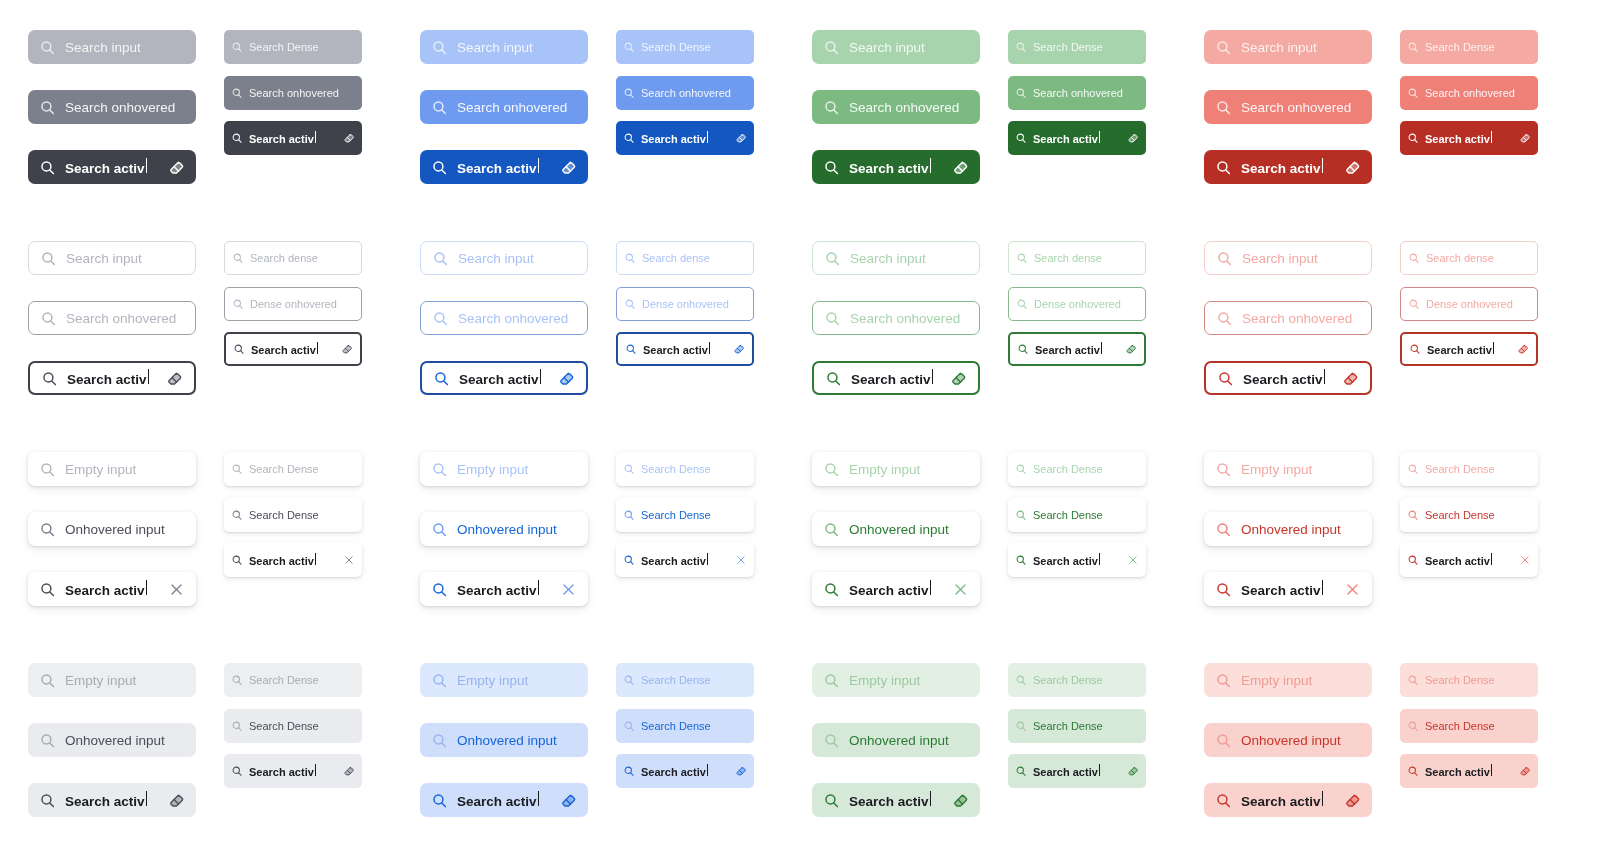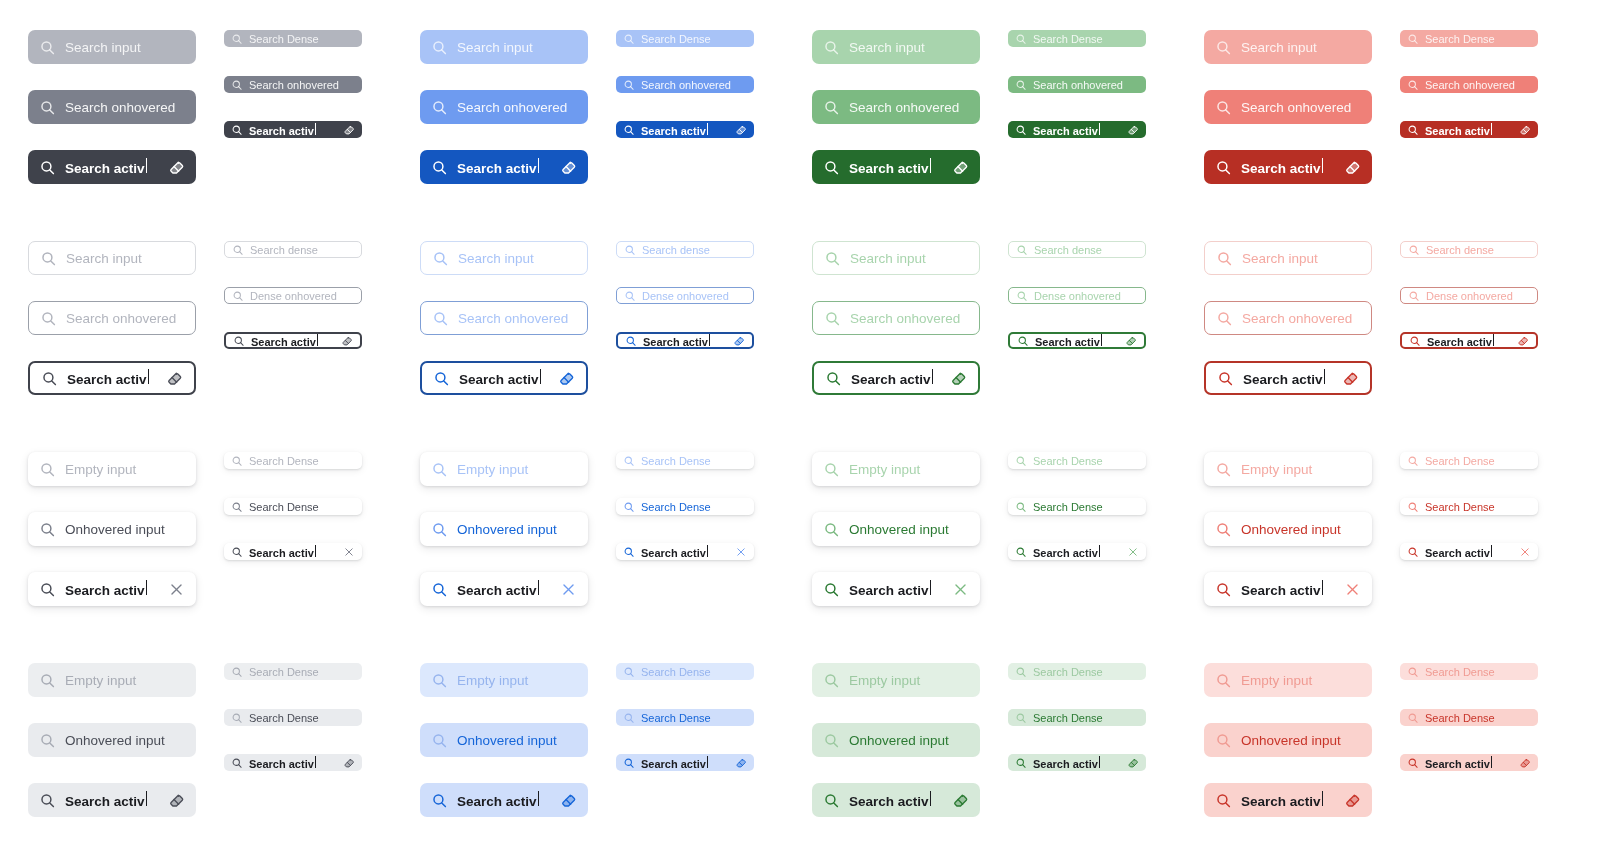--- a/index.html
+++ b/index.html
@@ -25,21 +25,21 @@
 
   
   .sz-normal {
     width: 168px; height: 34px;
     border-radius: 7px;
     padding: 0 11px;
     font-size: 13.5px;
     gap: 9px;
   }
   .sz-dense {
-    width: 138px; height: 17px;
+    width: 138px; height: 34px;
     border-radius: 5px;
     padding: 0 7px;
     font-size: 11px;
     gap: 6px;
   }
 
   .ph { flex: 1 1 auto; overflow: hidden; text-overflow: clip; }
 
   .caret {
     display: inline-block;

